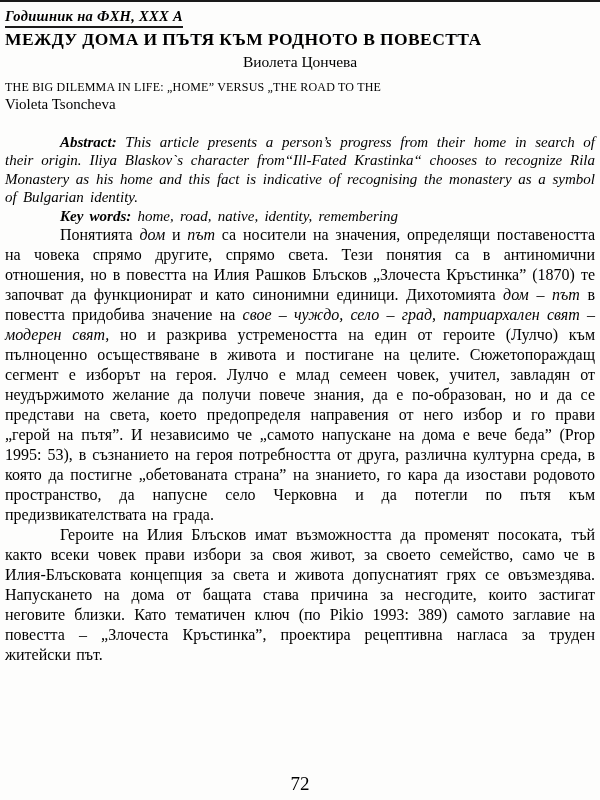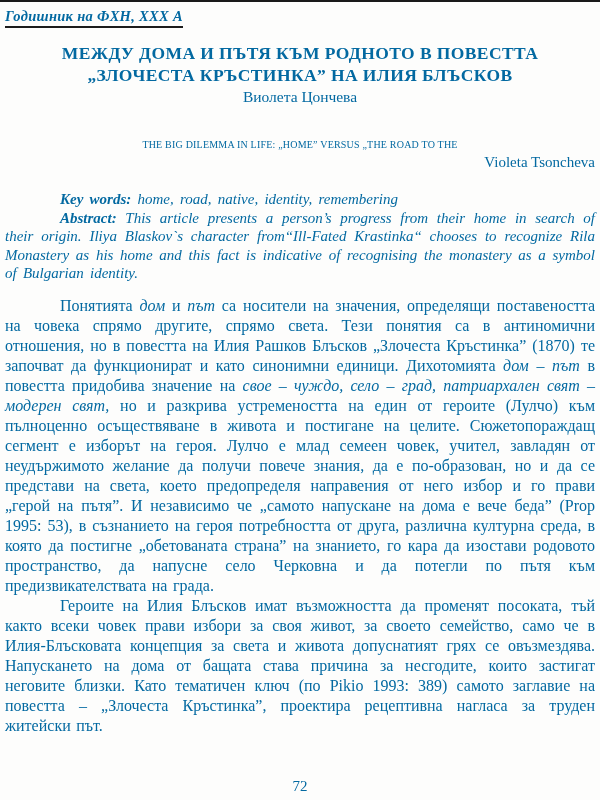--- a/index.html
+++ b/index.html
@@ -6,116 +6,114 @@
     margin: 0;
     padding: 0;
     background: #e8e8e8;
   }
   .page {
     position: relative;
     width: 600px;
     height: 800px;
     margin: 0 auto;
     background: #fdfdfc;
-    color: #0369a1;
+    color: #000000;
     font-family: "Liberation Serif", "DejaVu Serif", serif;
     box-sizing: border-box;
     padding: 5px 5px 0 5px;
     border-top: 2px solid #1a1a1a;
     overflow: hidden;
   }
   .journal-header {
     display: inline-block;
     font-weight: bold;
     font-style: italic;
     font-size: 14.5px;
     letter-spacing: 0.3px;
     border-bottom: 2px solid #1c1c1c;
     padding-bottom: 1px;
   }
   .title-bg {
-    margin-top: 15px;
-    text-align: center;
+    margin-top: 1px;
+    text-align: left;
     font-weight: bold;
     font-size: 17.5px;
     line-height: 21.5px;
     letter-spacing: 0.4px;
   }
   .author-bg {
     margin-top: 2px;
     text-align: center;
     font-size: 15.5px;
   }
   .title-en {
-    margin-top: 30px;
-    text-align: center;
-    font-size: 10px;
+    margin-top: 8px;
+    text-align: left;
+    font-size: 12px;
     line-height: 17.5px;
     letter-spacing: 0.2px;
   }
   .author-en {
-    text-align: right;
+    text-align: left;
     font-size: 15px;
     line-height: 17.5px;
   }
   .abstract-block {
     margin-top: 19px;
     font-style: italic;
     font-size: 15px;
     line-height: 18.5px;
     text-align: justify;
     word-spacing: 2.5px;
   }
   .abstract-block p {
     margin: 0;
     text-indent: 55px;
   }
   .body-text {
-    margin-top: 13px;
   }
   .body-text p {
     margin: 0;
     font-size: 16px;
     line-height: 20px;
     text-align: justify;
     text-indent: 55px;
     word-spacing: 1.5px;
   }
   .page-number {
     position: absolute;
     bottom: 5px;
     left: 0;
     right: 0;
     text-align: center;
-    font-size: 15px;
+    font-size: 19px;
   }
 </style>
 </head>
 <body>
 
 <div class="page">
 
   <div class="journal-header">Годишник на ФХН, XXX А</div>
 
   <div class="title-bg">
     <div>МЕЖДУ ДОМА И ПЪТЯ КЪМ РОДНОТО В ПОВЕСТТА</div>
-    <div>„ЗЛОЧЕСТА КРЪСТИНКА” НА ИЛИЯ БЛЪСКОВ</div>
   </div>
 
   <div class="author-bg">Виолета Цончева</div>
 
   <div class="title-en">
     <div>THE BIG DILEMMA IN LIFE: „HOME” VERSUS „THE ROAD TO THE</div>
   </div>
 
   <div class="author-en">Violeta Tsoncheva</div>
 
   <div class="abstract-block">
+    <p><span style="font-weight: bold;">Abstract: </span><span>This article presents a person’s progress from their home in search of their origin. Iliya Blaskov`s character from“Ill-Fated Krastinka“ chooses to recognize Rila Monastery as his home and this fact is indicative of recognising the monastery as a symbol of Bulgarian identity.</span></p>
     <p><span style="font-weight: bold;">Key words: </span><span>home, road, native, identity, remembering</span></p>
-    <p><span style="font-weight: bold;">Abstract: </span><span>This article presents a person’s progress from their home in search of their origin. Iliya Blaskov`s character from“Ill-Fated Krastinka“ chooses to recognize Rila Monastery as his home and this fact is indicative of recognising the monastery as a symbol of Bulgarian identity.</span></p>
   </div>
 
   <div class="body-text">
     <p><span>Понятията </span><span style="font-style: italic;">дом</span><span> и </span><span style="font-style: italic;">път</span><span> са носители на значения, определящи поставеността на човека спрямо другите, спрямо света. Тези понятия са в антиномични отношения, но в повестта на Илия Рашков Блъсков „Злочеста Кръстинка” (1870) те започват да функционират и като синонимни единици. Дихотомията </span><span style="font-style: italic;">дом – път</span><span> в повестта придобива значение на </span><span style="font-style: italic;">свое – чуждо, село – град, патриархален свят – модерен свят,</span><span> но и разкрива устремеността на един от героите (Лулчо) към пълноценно осъществяване в живота и постигане на целите. Сюжетопораждащ сегмент е изборът на героя. Лулчо е млад семеен човек, учител, завладян от неудържимото желание да получи повече знания, да е по-образован, но и да се представи на света, което предопределя направения от него избор и го прави „герой на пътя”. И независимо че „самото напускане на дома е вече беда” (Prop 1995: 53), в съзнанието на героя потребността от друга, различна културна среда, в която да постигне „обетованата страна” на знанието, го кара да изостави родовото пространство, да напусне село Черковна и да потегли по пътя към предизвикателствата на града.</span></p>
     <p><span>Героите на Илия Блъсков имат възможността да променят посоката, тъй както всеки човек прави избори за своя живот, за своето семейство, само че в Илия-Блъсковата концепция за света и живота допуснатият грях се овъзмездява. Напускането на дома от бащата става причина за несгодите, които застигат неговите близки. Като тематичен ключ (по Pikio 1993: 389) самото заглавие на повестта – „Злочеста Кръстинка”, проектира рецептивна нагласа за труден житейски път.</span></p>
   </div>
 
   <div class="page-number">72</div>
 
 </div>

